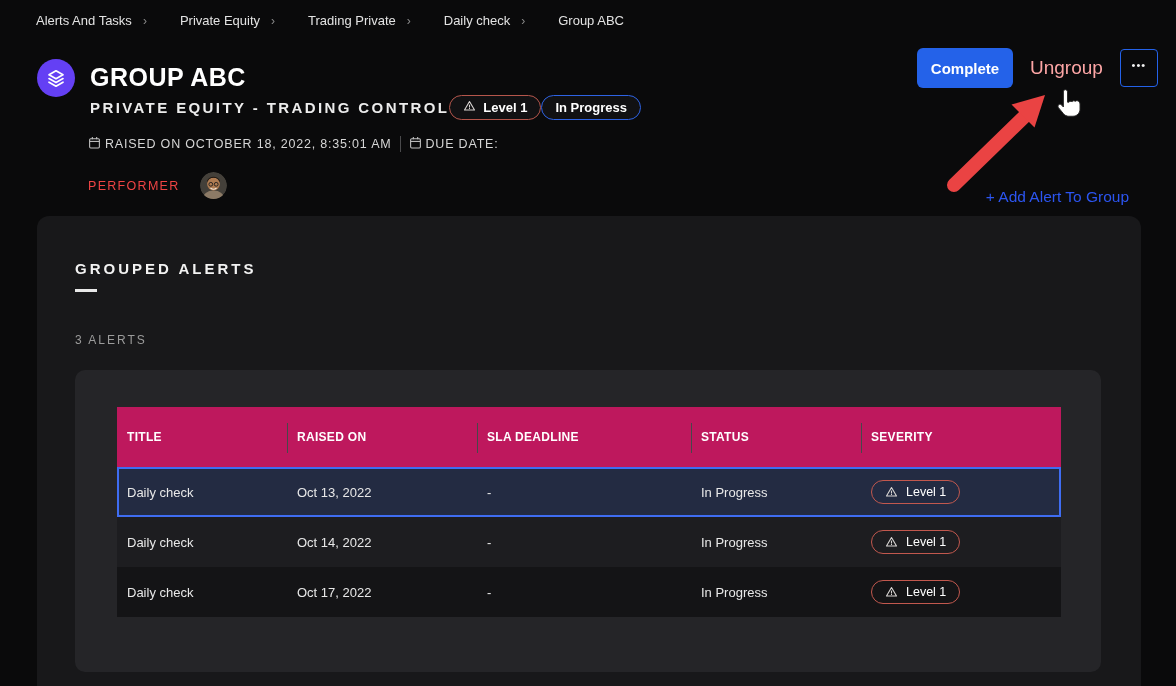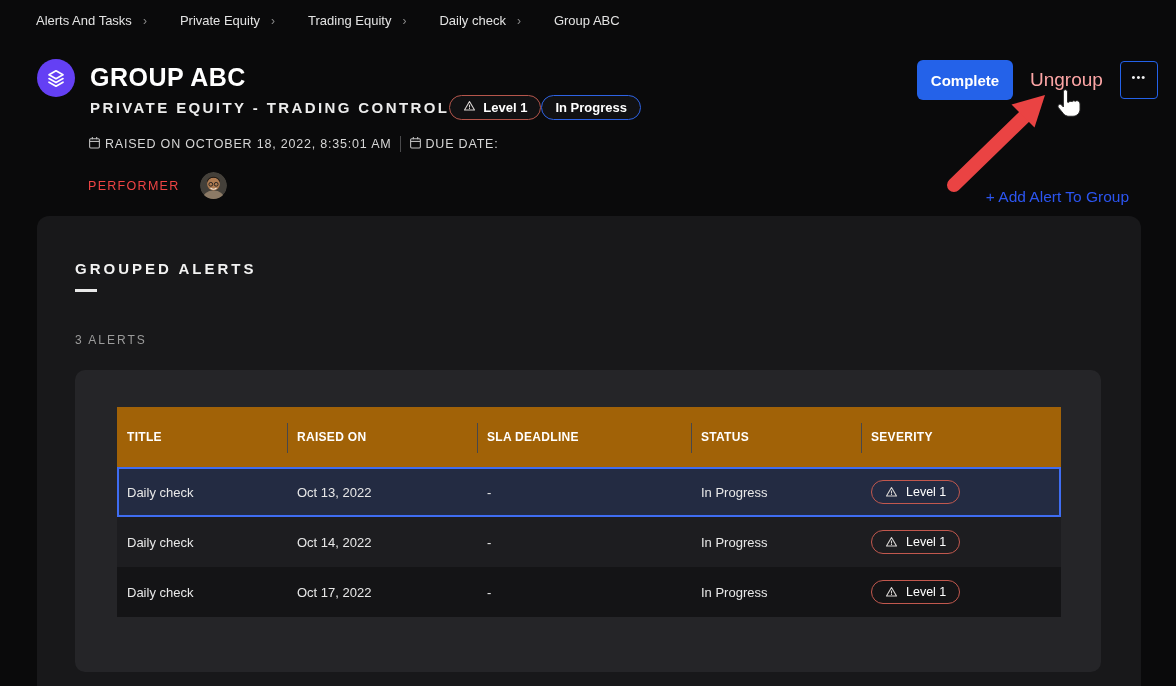--- a/index.html
+++ b/index.html
@@ -24,59 +24,59 @@
 
   .meta-row { position:absolute; left:88px; top:136px; display:flex; align-items:flex-start; font-size:12.5px; letter-spacing:.8px; color:#d6d6d6; }
   .meta-item { display:inline-flex; align-items:center; gap:4px; }
   .meta-divider { width:1px; height:16px; background:#4a4a4c; margin:0 8px; }
   .cal-icon { width:13px; height:13px; color:#c2c2c2; }
 
   .performer-row { position:absolute; left:88px; top:172px; display:flex; align-items:center; gap:20px; font-size:12.5px; letter-spacing:1.3px; color:#ef4444; }
   .avatar { width:27px; height:27px; border-radius:50%; overflow:hidden; display:block; cursor:pointer; }
 
   
-  .actions { position:absolute; top:60px; left:917px; display:flex; align-items:center; gap:17px;justify-content:space-between; }
+  .actions { position:absolute; top:48px; left:917px; display:flex; align-items:center; gap:17px;justify-content:space-between; }
   .complete-btn { width:96px; height:40px; background:#2462e9; color:#fff; border:none; border-radius:6px; font-family:inherit; font-size:15px; font-weight:700; cursor:pointer; }
   .ungroup-btn { font-size:19px; color:#fca5a5; cursor:pointer; }
   .more-btn { width:38px; height:38px; background:#0a0a0b; border:1.5px solid #2462e9; border-radius:4px; color:#f2f2f2; font-size:11px; letter-spacing:1px; cursor:pointer; display:flex; align-items:center; justify-content:center; padding-bottom:6px; font-family:inherit; }
   .add-alert-link { position:absolute; top:188px; right:47px; font-size:15.5px; color:#2c55f0; cursor:pointer; text-decoration:none; }
 
   
   .red-arrow { position:absolute; left:930px; top:85px; pointer-events:none; }
   .cursor-hand { position:absolute; left:1053px; top:88px; pointer-events:none; }
 
   
   .panel { position:absolute; left:37px; top:216px; width:1104px; height:580px; background:#18181a; border-radius:12px; }
   .section-title { position:absolute; left:38px; top:44px; font-size:15px; font-weight:700; letter-spacing:3px; color:#f2f2f2; }
   .section-dash { position:absolute; left:38px; top:73px; width:22px; height:3px; background:#e8e8e8; }
   .alerts-count { position:absolute; left:38px; top:117px; font-size:12px; letter-spacing:2px; color:#9b9b9b; }
 
   .card { position:absolute; left:38px; top:154px; width:1026px; height:302px; background:#252528; border-radius:10px; }
-  .table { position:absolute; left:42px; top:37px; width:944px; background:#a16207; }
+  .table { position:absolute; left:42px; top:37px; width:944px; background:#be185d; }
   .thead { display:grid; grid-template-columns:170px 190px 214px 170px 200px; height:60px; align-items:center; }
   .th { position:relative; padding-left:10px; font-size:12px; font-weight:700; letter-spacing:.3px; color:#fff; }
   .th:not(:first-child)::before { content:''; position:absolute; left:0; top:-7px; width:1px; height:30px; background:#47474a; }
   .tr { display:grid; grid-template-columns:170px 190px 214px 170px 200px; height:50px; cursor:pointer; }
   .tr.selected { background:#232b42; box-shadow:inset 0 0 0 2px #3f6df2; }
   .tr.alt { background:#141416; }
   .tr.alt2 { background:#1d1d20; }
   .td { display:flex; align-items:center; padding-left:10px; font-size:13px; color:#e8e8e8; }
   .pill { display:inline-flex; align-items:center; gap:8px; border:1px solid #c2584e; border-radius:14px; padding:4px 13px; font-size:12.5px; color:#fff; }
 </style>
 </head>
 <body>
 
 <div class="screen">
 
   <nav class="breadcrumb">
       <span class="bc-item">Alerts And Tasks</span>
       <span class="bc-sep">›</span>
       <span class="bc-item">Private Equity</span>
       <span class="bc-sep">›</span>
-      <span class="bc-item">Trading Equity</span>
+      <span class="bc-item">Trading Private</span>
       <span class="bc-sep">›</span>
       <span class="bc-item">Daily check</span>
       <span class="bc-sep">›</span>
       <span class="bc-item">Group ABC</span>
     </nav>
 
   <div class="group-icon">
     <svg width="20" height="20" viewBox="0 0 20 20" fill="none" stroke="#fff" stroke-width="1.7" stroke-linejoin="round" stroke-linecap="round">
       <path d="M3 6.8 L10 2.8 L17 6.8 L10 10.8 Z"></path>
       <path d="M3 10.6 L10 14.6 L17 10.6"></path>

